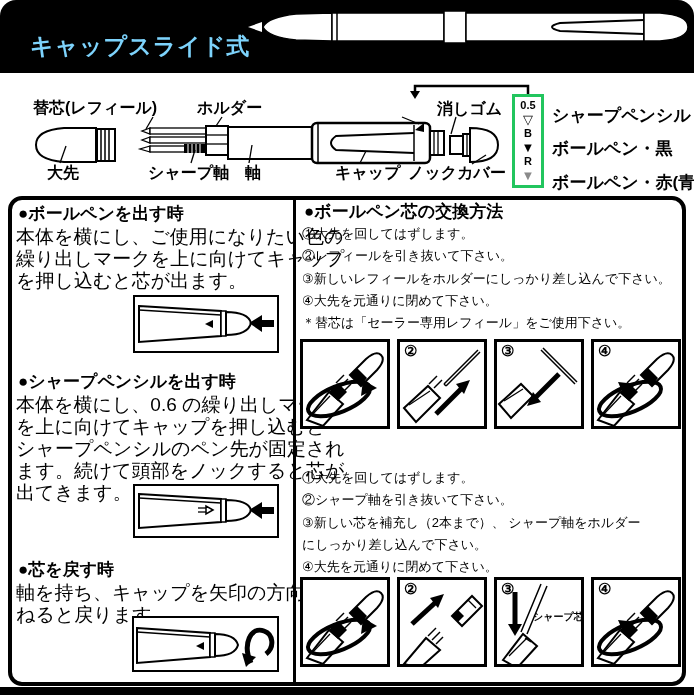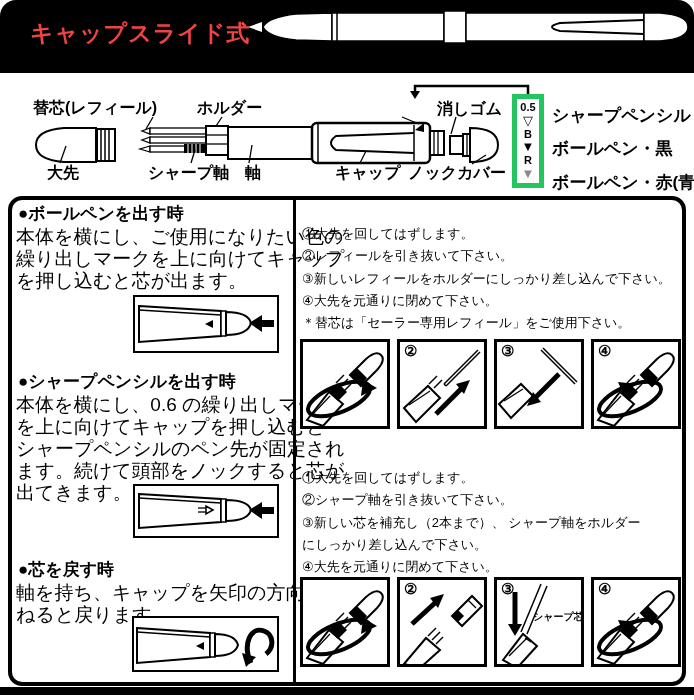--- a/index.html
+++ b/index.html
@@ -1,26 +1,26 @@
 <!DOCTYPE html>
 <html><head>
 <meta charset="utf-8">
 <style>
   html,body{margin:0;padding:0;background:#fff;}
   #canvas{position:relative;width:694px;height:700px;background:#fff;overflow:hidden;
           font-family:"Liberation Sans",sans-serif;color:#000;}
   .abs{position:absolute;}
   
   #header{left:0;top:0;width:694px;height:73px;background:#000;border-radius:16px 16px 0 0;}
-  #title{left:30px;top:18px;color:#ef4444;font-size:23px;font-weight:bold;letter-spacing:1px;}
+  #title{left:30px;top:31px;color:#7dd3fc;font-size:23px;font-weight:bold;letter-spacing:1px;}
   #note{right:4px;top:52px;color:#fff;font-size:14px;font-weight:bold;}
   
   .plabel{font-size:16px;font-weight:bold;white-space:nowrap;line-height:18px;}
   .lgname{font-size:17px;font-weight:bold;white-space:nowrap;}
-  #legendbox{left:512px;top:94px;width:32px;height:94px;border:5px solid #22c55e;box-sizing:border-box;
+  #legendbox{left:512px;top:94px;width:32px;height:94px;border:3px solid #22c55e;box-sizing:border-box;
              display:flex;flex-direction:column;align-items:center;justify-content:space-between;padding:3px 0;background:#fff;}
   .lg-mark{font-size:11px;font-weight:bold;line-height:11px;}
   .lg-tri{font-size:13px;line-height:12px;}
   .lg-tri.gray{color:#8a8a8a;}
   
   #mainbox{left:8px;top:196px;width:678px;height:490px;border:4px solid #000;border-radius:14px;
            box-sizing:border-box;background:#fff;}
   #divider{left:293px;top:198px;width:3px;height:486px;background:#000;}
   .heading{font-size:17px;font-weight:bold;white-space:nowrap;}
   .bodytext{font-size:19px;line-height:22px;white-space:pre-line;}
@@ -173,20 +173,21 @@
       <polygon points="3,10 76,15 76,39 3,45" fill="#fff" stroke="#000" stroke-width="2"></polygon>
       <line x1="3" y1="14" x2="76" y2="19" stroke="#000" stroke-width="1.3"></line>
       <rect x="76" y="15" width="5" height="24" fill="#fff" stroke="#000" stroke-width="1.5"></rect>
       <path d="M81,16 Q101,16 104,27 Q101,38 81,38 Z" fill="#fff" stroke="#000" stroke-width="2"></path>
       <polygon points="62,28 70,24 70,32" fill="#000"></polygon>
       <path d="M117,45 C108,26 117,8 130,13 C139,16 141,29 132,36" fill="none" stroke="#000" stroke-width="5"></path>
       <polygon points="112,49 108,35 122,39" fill="#000"></polygon>
     </svg>
   </div>
 
+  <div class="abs heading" style="left:304px;top:200px">●ボールペン芯の交換方法</div>
   <div class="abs steps" style="left:302px;top:223px">①大先を回してはずします。
 ②レフィールを引き抜いて下さい。
 ③新しいレフィールをホルダーにしっかり差し込んで下さい。
 ④大先を元通りに閉めて下さい。
 ＊替芯は「セーラー専用レフィール」をご使用下さい。</div>
 
   <div class="abs panel" style="left:300px;top:339px">
     <svg width="84" height="84" viewBox="0 0 84 84">
       <polygon points="4,78 26,50 40,62 20,84" fill="#fff" stroke="#000" stroke-width="2"></polygon>
       <line x1="9" y1="73" x2="27" y2="54" stroke="#000" stroke-width="1.2"></line>

